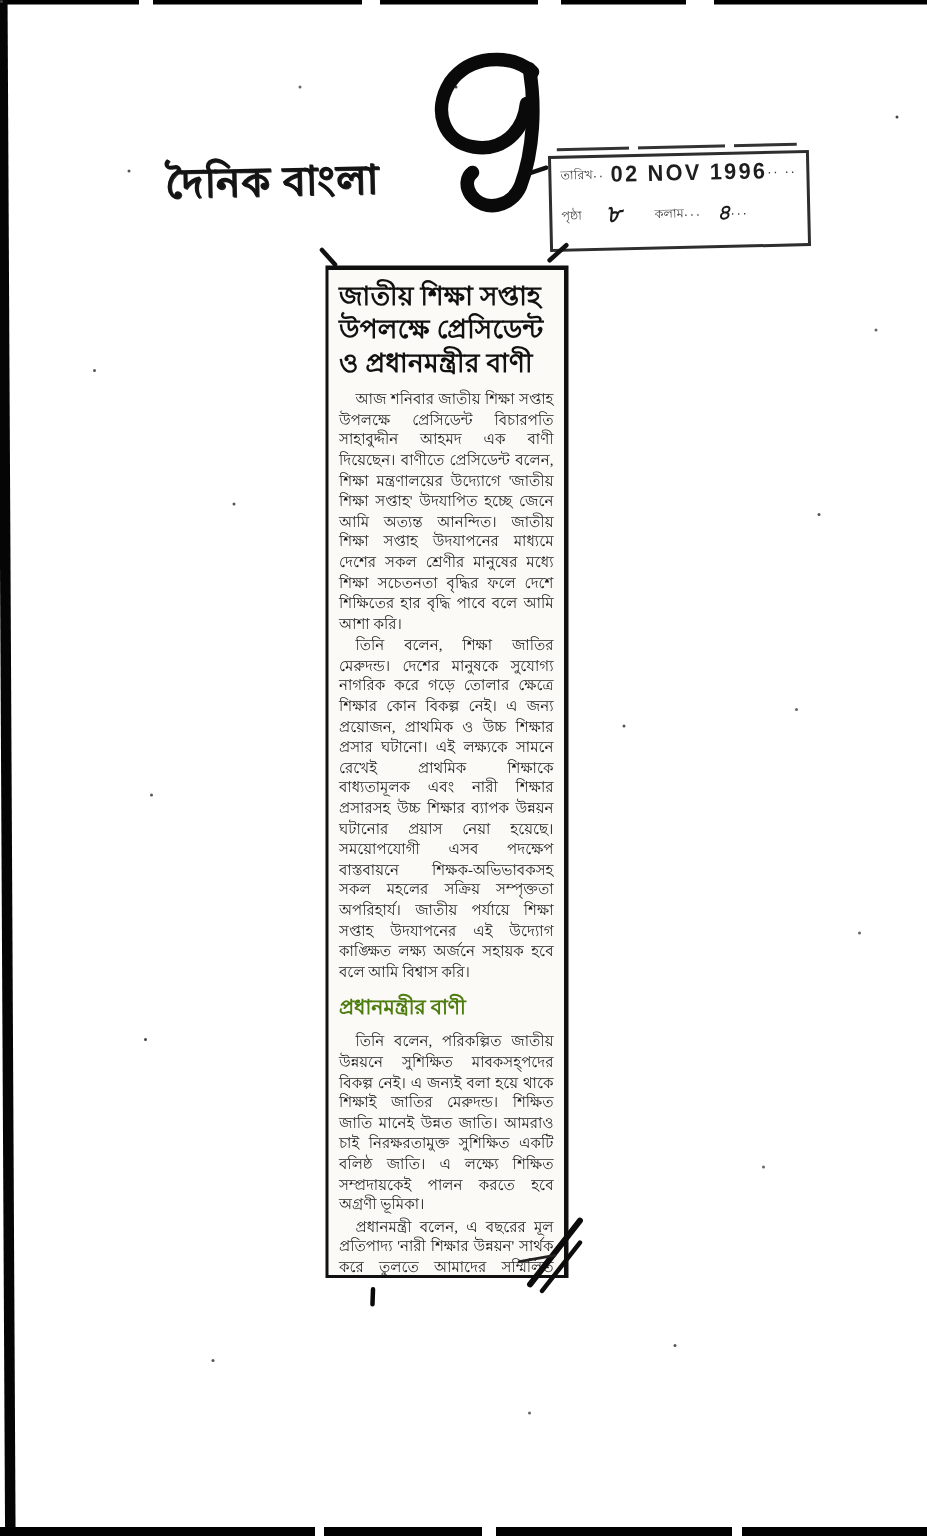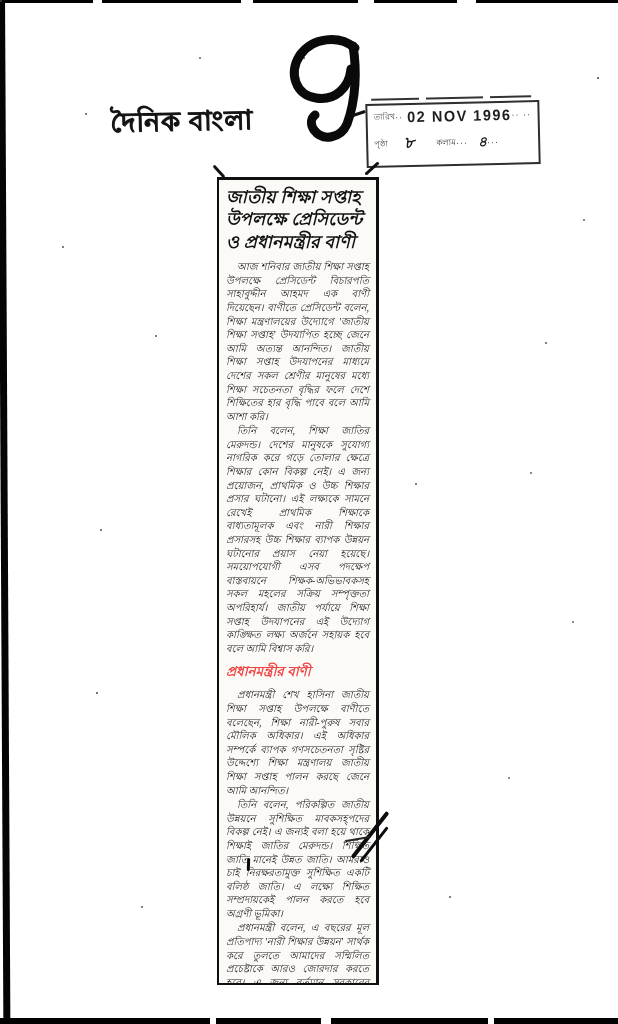--- a/index.html
+++ b/index.html
@@ -67,25 +67,25 @@
   .stamp-date{font-size:14.5px;font-weight:bold;letter-spacing:1.5px;color:#1e1e1e;
     transform:scaleY(1.05);margin-left:4px;}
   .stamp-row2{margin-top:5px;}
   .stamp-hand{font-size:16px;font-weight:bold;font-style:italic;color:#1a1a1a;
     font-family:"Liberation Serif",serif;}
   .stamp-page-val{margin-left:16px;transform:rotate(-8deg);}
   .stamp-col-label{margin-left:22px;}
   .stamp-col-val{margin-left:10px;font-size:14px;}
   
   .clipping{
-    position:absolute;left:217px;top:177px;width:162px;height:808px;
+    position:absolute;left:217px;top:177px;width:162px;height:675px;
     box-sizing:border-box;
     border:2px solid #101010;border-right-width:3px;border-top-width:3px;
     background:#fbfaf6;
-    padding:6px 7px 4px 7px;overflow:hidden;font-style:italic;
+    padding:6px 7px 4px 7px;overflow:hidden;
   }
   .corner-tl{position:absolute;left:211px;top:170px;width:16px;height:3px;background:#111;
     transform:rotate(48deg);border-radius:2px;}
   .corner-tr{position:absolute;left:363px;top:167px;width:18px;height:3px;background:#111;
     transform:rotate(-42deg);border-radius:2px;}
   .hatch1{position:absolute;left:341px;top:833px;width:58px;height:4px;background:#0c0c0c;
     transform:rotate(-52deg);border-radius:2px;}
   .hatch2{position:absolute;left:352px;top:843px;width:44px;height:3px;background:#0c0c0c;
     transform:rotate(-52deg);border-radius:2px;}
   .hatch3{position:absolute;left:345px;top:838px;width:26px;height:2px;background:#222;
@@ -94,21 +94,21 @@
     border-radius:2px;transform:rotate(2deg);}
   .headline{
     font-size:17.5px;font-weight:bold;line-height:1.28;color:#111;
     margin:0 0 7px 0;letter-spacing:0.2px;
   }
   .body-text p{
     font-size:10px;line-height:1.36;text-align:justify;
     margin:0 0 1px 0;text-indent:11px;color:#1f1f1f;
   }
   .subheading{
-    font-size:13.5px;font-weight:bold;margin:6px 0 4px 0;color:#ef4444;
+    font-size:13.5px;font-weight:bold;margin:6px 0 4px 0;color:#4d7c0f;
   }
 </style>
 </head>
 <body>
 
 <div class="top-edge"></div>
 <div class="left-edge"></div>
 <div class="bottom-edge"></div>
 <div class="speckles"></div>
 
@@ -140,21 +140,20 @@
 </div>
 
 <div class="clipping">
   <h1 class="headline">জাতীয় শিক্ষা সপ্তাহ উপলক্ষে প্রেসিডেন্ট ও প্রধানমন্ত্রীর বাণী</h1>
   <div class="body-text">
     <p>আজ শনিবার জাতীয় শিক্ষা সপ্তাহ উপলক্ষে প্রেসিডেন্ট বিচারপতি সাহাবুদ্দীন আহমদ এক বাণী দিয়েছেন। বাণীতে প্রেসিডেন্ট বলেন, শিক্ষা মন্ত্রণালয়ের উদ্যোগে 'জাতীয় শিক্ষা সপ্তাহ' উদযাপিত হচ্ছে জেনে আমি অত্যন্ত আনন্দিত। জাতীয় শিক্ষা সপ্তাহ উদযাপনের মাধ্যমে দেশের সকল শ্রেণীর মানুষের মধ্যে শিক্ষা সচেতনতা বৃদ্ধির ফলে দেশে শিক্ষিতের হার বৃদ্ধি পাবে বলে আমি আশা করি।</p>
     <p>তিনি বলেন, শিক্ষা জাতির মেরুদন্ড। দেশের মানুষকে সুযোগ্য নাগরিক করে গড়ে তোলার ক্ষেত্রে শিক্ষার কোন বিকল্প নেই। এ জন্য প্রয়োজন, প্রাথমিক ও উচ্চ শিক্ষার প্রসার ঘটানো। এই লক্ষ্যকে সামনে রেখেই প্রাথমিক শিক্ষাকে বাধ্যতামূলক এবং নারী শিক্ষার প্রসারসহ উচ্চ শিক্ষার ব্যাপক উন্নয়ন ঘটানোর প্রয়াস নেয়া হয়েছে। সময়োপযোগী এসব পদক্ষেপ বাস্তবায়নে শিক্ষক-অভিভাবকসহ সকল মহলের সক্রিয় সম্পৃক্ততা অপরিহার্য। জাতীয় পর্যায়ে শিক্ষা সপ্তাহ উদযাপনের এই উদ্যোগ কাঙ্ক্ষিত লক্ষ্য অর্জনে সহায়ক হবে বলে আমি বিশ্বাস করি।</p>
   </div>
   <h2 class="subheading">প্রধানমন্ত্রীর বাণী</h2>
   <div class="body-text">
-    <p>প্রধানমন্ত্রী শেখ হাসিনা জাতীয় শিক্ষা সপ্তাহ উপলক্ষে বাণীতে বলেছেন, শিক্ষা নারী-পুরুষ সবার মৌলিক অধিকার। এই অধিকার সম্পর্কে ব্যাপক গণসচেতনতা সৃষ্টির উদ্দেশ্যে শিক্ষা মন্ত্রণালয় জাতীয় শিক্ষা সপ্তাহ পালন করছে জেনে আমি আনন্দিত।</p>
     <p>তিনি বলেন, পরিকল্পিত জাতীয় উন্নয়নে সুশিক্ষিত মাবকসহ্পদের বিকল্প নেই। এ জন্যই বলা হয়ে থাকে শিক্ষাই জাতির মেরুদন্ড। শিক্ষিত জাতি মানেই উন্নত জাতি। আমরাও চাই নিরক্ষরতামুক্ত সুশিক্ষিত একটি বলিষ্ঠ জাতি। এ লক্ষ্যে শিক্ষিত সম্প্রদায়কেই পালন করতে হবে অগ্রণী ভূমিকা।</p>
     <p>প্রধানমন্ত্রী বলেন, এ বছরের মূল প্রতিপাদ্য 'নারী শিক্ষার উন্নয়ন' সার্থক করে তুলতে আমাদের সম্মিলিত প্রচেষ্টাকে আরও জোরদার করতে হবে। এ জন্য বর্তমান সরকারের কর্মসূচির পাশাপাশি নারী সংগঠন, স্বেচ্ছাসেবী সংগঠন, শিক্ষানুরাগী, শিক্ষক, অভিভাবকবৃন্দসহ সকলকে এগিয়ে আসার আহ্বান জানাই। আমি জাতীয় শিক্ষা সপ্তাহের সার্বিক সাফল্য কামনা করি।</p>
   </div>
 
 </div>
 
 <div class="corner-tl"></div>
 <div class="corner-tr"></div>
 <div class="hatch1"></div>
 <div class="hatch2"></div>

